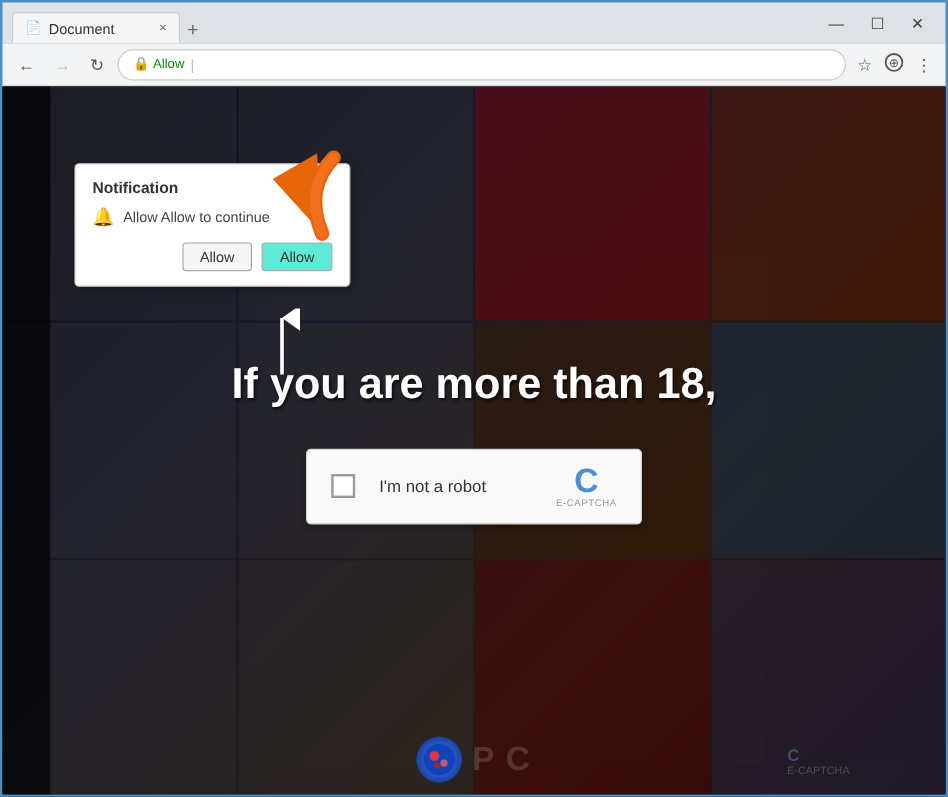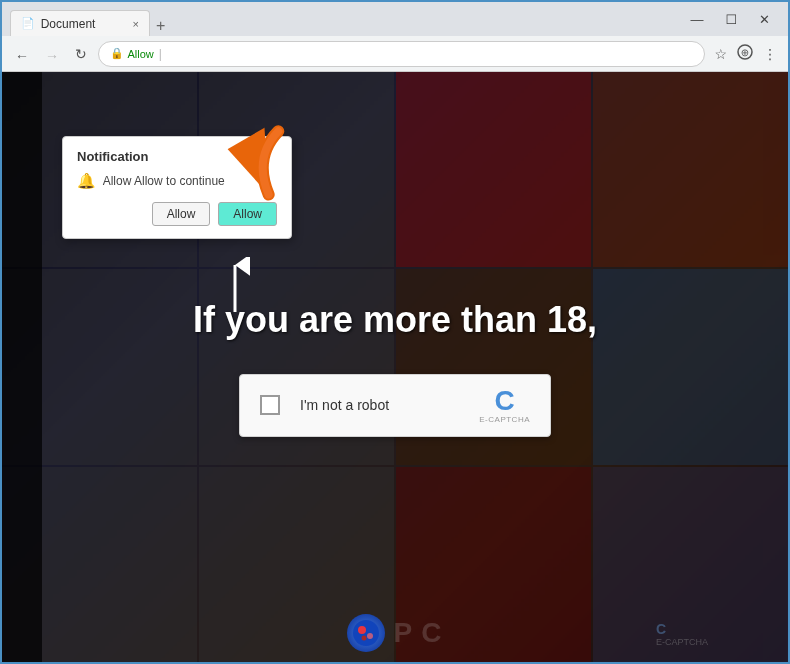--- a/index.html
+++ b/index.html
@@ -220,21 +220,21 @@
 
     
     .captcha-box {
       background: #f9f9f9;
       border: 1px solid #d3d3d3;
       border-radius: 4px;
       padding: 12px 20px;
       display: flex;
       align-items: center;
       gap: 20px;
-      width: 312px;
+      width: 280px;
       box-shadow: 0 2px 6px rgba(0,0,0,0.3);
     }
 
     .captcha-checkbox {
       width: 20px;
       height: 20px;
       border: 2px solid #999;
       background: white;
       flex-shrink: 0;
     }

